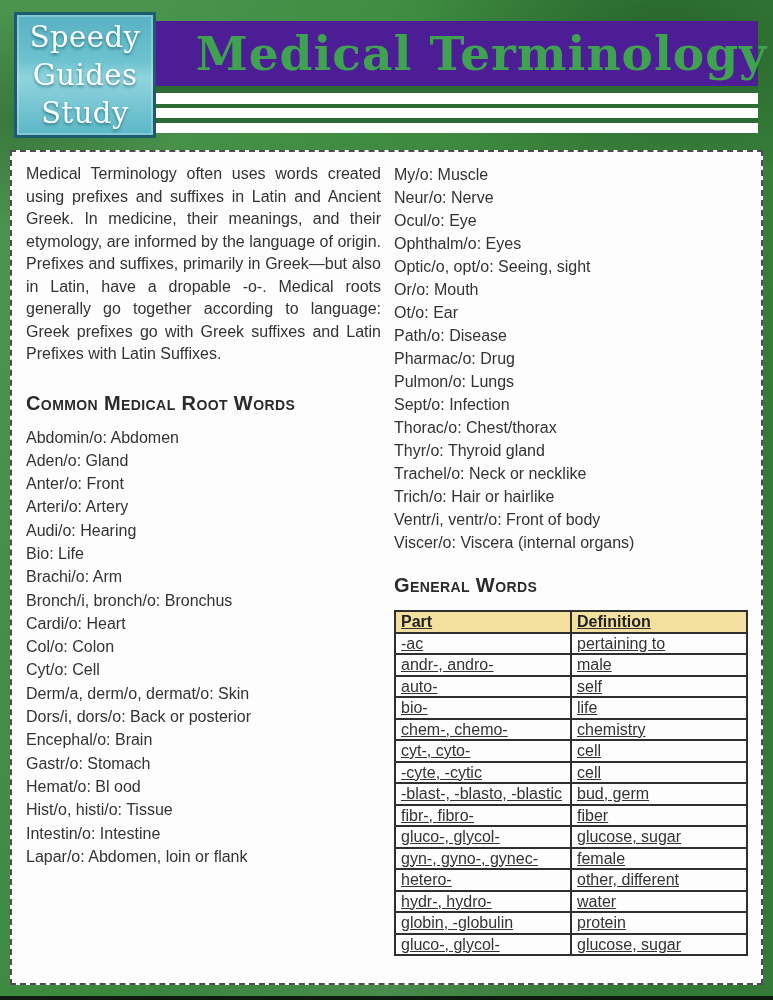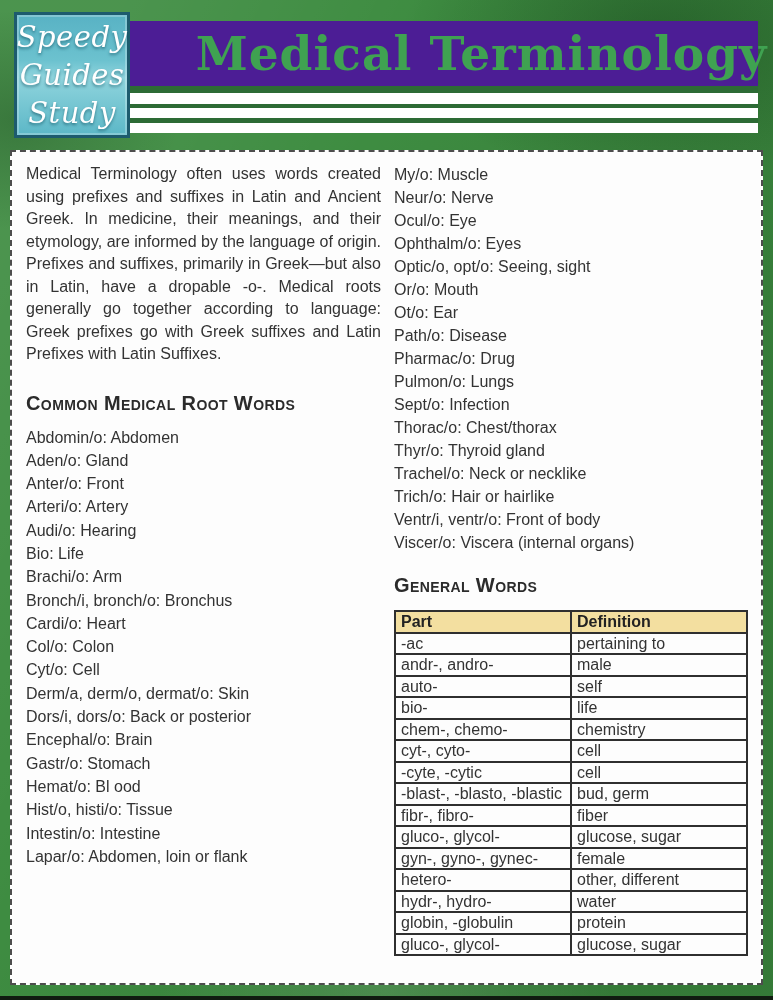--- a/index.html
+++ b/index.html
@@ -30,27 +30,26 @@
     color:#3fa251;letter-spacing:1px;white-space:nowrap;
     padding-left:110px; 
   }
   .stripes{position:absolute;left:95px;top:86px;width:663px;}
   .stripe{width:100%;}
   .stripe.dk{background:#2d6b35;}
   .stripe.wh{background:#ffffff;}
   .s1{height:7px;} .s2{height:11px;} .s3{height:4px;} .s4{height:10px;} .s5{height:5px;} .s6{height:10px;}
 
   .logo-box{
-    position:absolute;left:14px;top:12px;width:116px;height:126px;box-sizing:border-box;
+    position:absolute;left:14px;top:12px;width:142px;height:126px;box-sizing:border-box;
     border:3px solid #1d5b6e;
     background:linear-gradient(180deg,#58b2c4 0%,#6cc2cf 38%,#8fd4dd 52%,#5cb7c7 100%);
     box-shadow:inset 0 0 0 2px rgba(255,255,255,.25);
     display:flex;flex-direction:column;align-items:center;justify-content:center;
     z-index:3;
-    font-style:italic;
   }
   .logo-line{
     font-family:"DejaVu Serif",serif;font-size:29px;line-height:38px;color:#ffffff;
     text-shadow:0 2px 3px rgba(10,70,85,.55);letter-spacing:.5px;
   }
 
   
   .panel{
     position:absolute;left:10px;top:150px;width:753px;height:835px;box-sizing:border-box;
     background:#fdfdfd;border:2px dashed #4d4d4d;
@@ -71,20 +70,21 @@
   .gap-a{height:26px;} .gap-b{height:11px;} .gap-c{height:20px;} .gap-d{height:13px;}
 
   .word-list{display:block;}
   .word-item{font-size:16px;line-height:23.3px;color:#333;white-space:nowrap;}
   .col-right .word-item{line-height:23px;}
 
   
   table.gw{
     border-collapse:collapse;width:352px;table-layout:fixed;
     border:2px solid #2f2f2f;
+    text-decoration:underline;
   }
   table.gw th, table.gw td{
     border:2px solid #2f2f2f;font-size:16px;line-height:17.5px;
     padding:1px 5px;text-align:left;overflow:hidden;white-space:nowrap;
   }
   table.gw th{background:#f3dfa0;font-weight:700;color:#222;}
   table.gw td{color:#333;}
   col.c1{width:176px;} col.c2{width:176px;}
 </style>
 </head>

